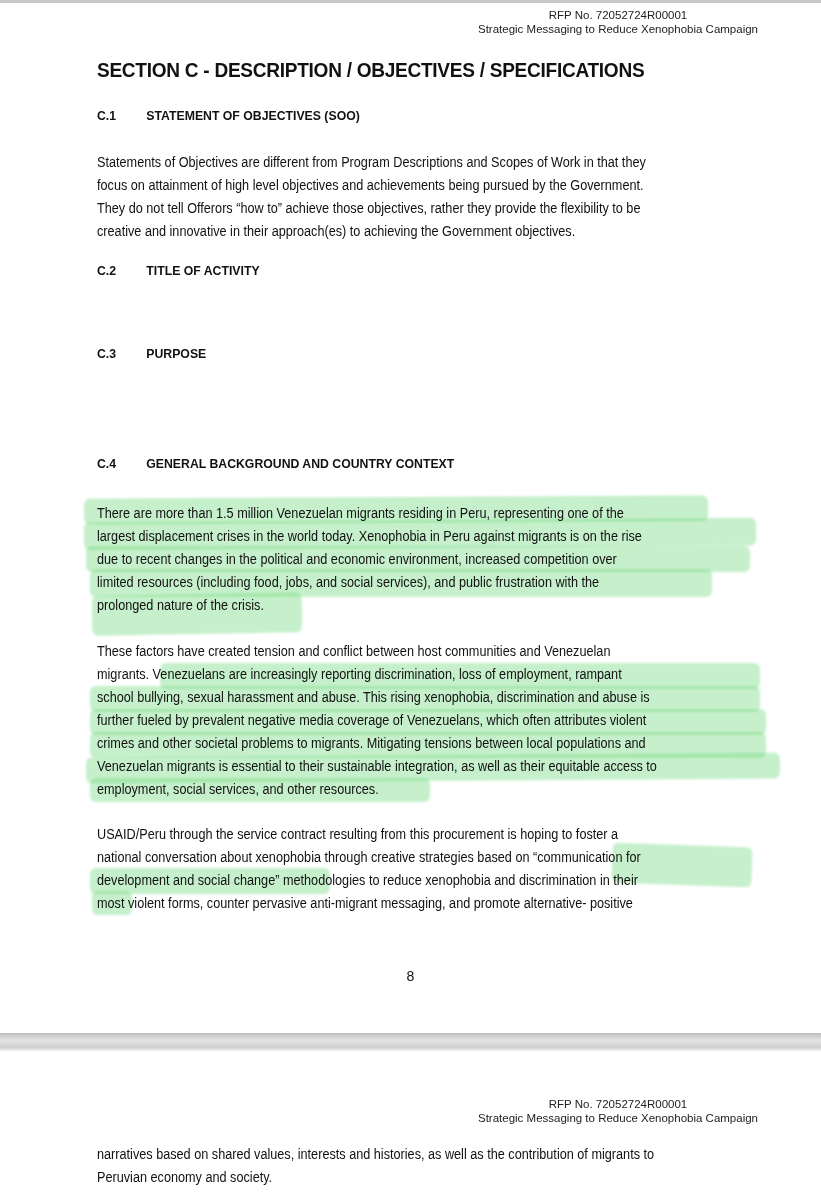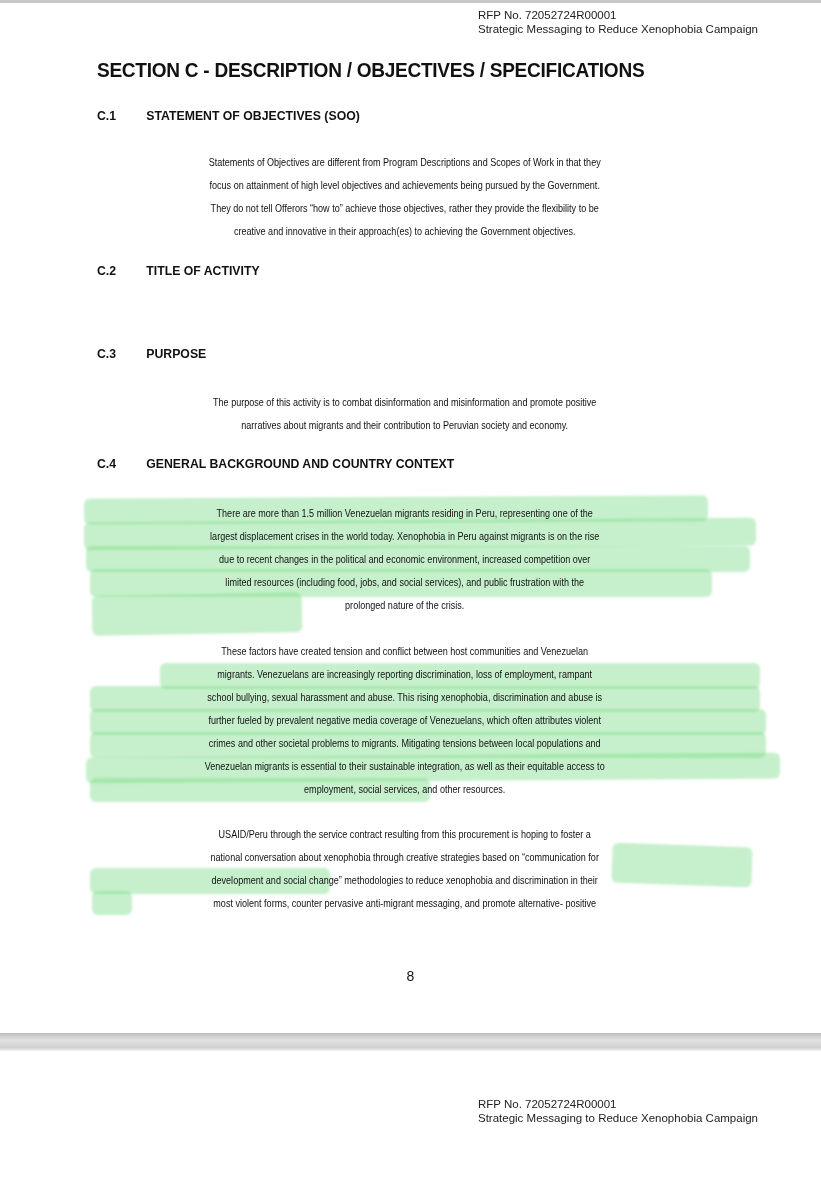--- a/index.html
+++ b/index.html
@@ -11,21 +11,21 @@
     position: relative;
   }
   .top-bar {
     position: absolute; left: 0; top: 0; width: 821px; height: 3px;
     background: #c8c8c8;
   }
   .page { position: absolute; left: 0; width: 821px; }
   .page1 { top: 0; height: 1020px; }
   .page2 { top: 1050px; height: 150px; }
   .hdr {
-    position: absolute; right: 63px; text-align: left;
+    position: absolute; right: 63px; text-align: center;
     font-family: "Liberation Sans", sans-serif;
     font-size: 11.5px; line-height: 14px; color: #222;
   }
   .page1 .hdr { top: 8px; }
   .page2 .hdr { top: 47px; }
   .sec-title {
     position: absolute; left: 97px; top: 58px;
     font-family: "Liberation Sans", sans-serif; font-weight: bold;
     font-size: 20.5px; letter-spacing: -0.3px; color: #111;
     transform: scaleX(0.93); transform-origin: left;
@@ -35,23 +35,22 @@
     position: absolute; left: 97px;
     font-family: "Liberation Sans", sans-serif; font-weight: bold;
     font-size: 13.2px; color: #111;
     transform: scaleX(0.93); transform-origin: left;
     white-space: nowrap;
   }
   .h2 .num { display: inline-block; width: 53px; }
   .para {
     position: absolute; left: 97px; width: 680px;
     font-family: "Liberation Sans", sans-serif;
-    font-size: 10px; line-height: 23px; color: #111;
+    font-size: 14px; line-height: 23px; color: #111;
     white-space: nowrap;
-    text-align: center;
   }
   .para .ln { display: block; height: 23px; transform: scaleX(0.905); transform-origin: left; }
   .hl {
     position: absolute; background: rgba(120, 220, 130, 0.42);
     border-radius: 6px; filter: blur(1.2px);
   }
   .pnum {
     position: absolute; left: 0; width: 821px; top: 968px; text-align: center;
     font-family: "Liberation Sans", sans-serif; font-size: 14px; color: #111;
   }
@@ -82,24 +81,20 @@
     <span class="ln">They do not tell Offerors “how to” achieve those objectives, rather they provide the flexibility to be</span>
     <span class="ln">creative and innovative in their approach(es) to achieving the Government objectives.</span>
   </div>
 
   <div class="h2" style="top:263px">
     <span class="num">C.2</span><span>TITLE OF ACTIVITY</span>
   </div>
 
   <div class="h2" style="top:346px">
     <span class="num">C.3</span><span>PURPOSE</span>
-  </div>
-  <div class="para" style="top:391px">
-    <span class="ln">The purpose of this activity is to combat disinformation and misinformation and promote positive</span>
-    <span class="ln">narratives about migrants and their contribution to Peruvian society and economy.</span>
   </div>
 
   <div class="h2" style="top:456px">
     <span class="num">C.4</span><span>GENERAL BACKGROUND AND COUNTRY CONTEXT</span>
   </div>
 
   <div class="hl" style="left:84px; top:497px; width:624px; height:26px; transform:rotate(-0.3deg)"></div>
   <div class="hl" style="left:84px; top:520px; width:672px; height:28px; transform:rotate(-0.4deg)"></div>
   <div class="hl" style="left:86px; top:546px; width:664px; height:26px"></div>
   <div class="hl" style="left:90px; top:569px; width:622px; height:28px"></div>
@@ -144,13 +139,17 @@
   <div class="pnum">8</div>
 </div>
 
 <div class="divider"></div>
 
 <div class="page page2">
   <div class="hdr">
     <div>RFP No. 72052724R00001</div>
     <div>Strategic Messaging to Reduce Xenophobia Campaign</div>
   </div>
+  <div class="para" style="top:93px">
+    <span class="ln">narratives based on shared values, interests and histories, as well as the contribution of migrants to</span>
+    <span class="ln">Peruvian economy and  society.</span>
+  </div>
 </div>
 
 </body></html>

